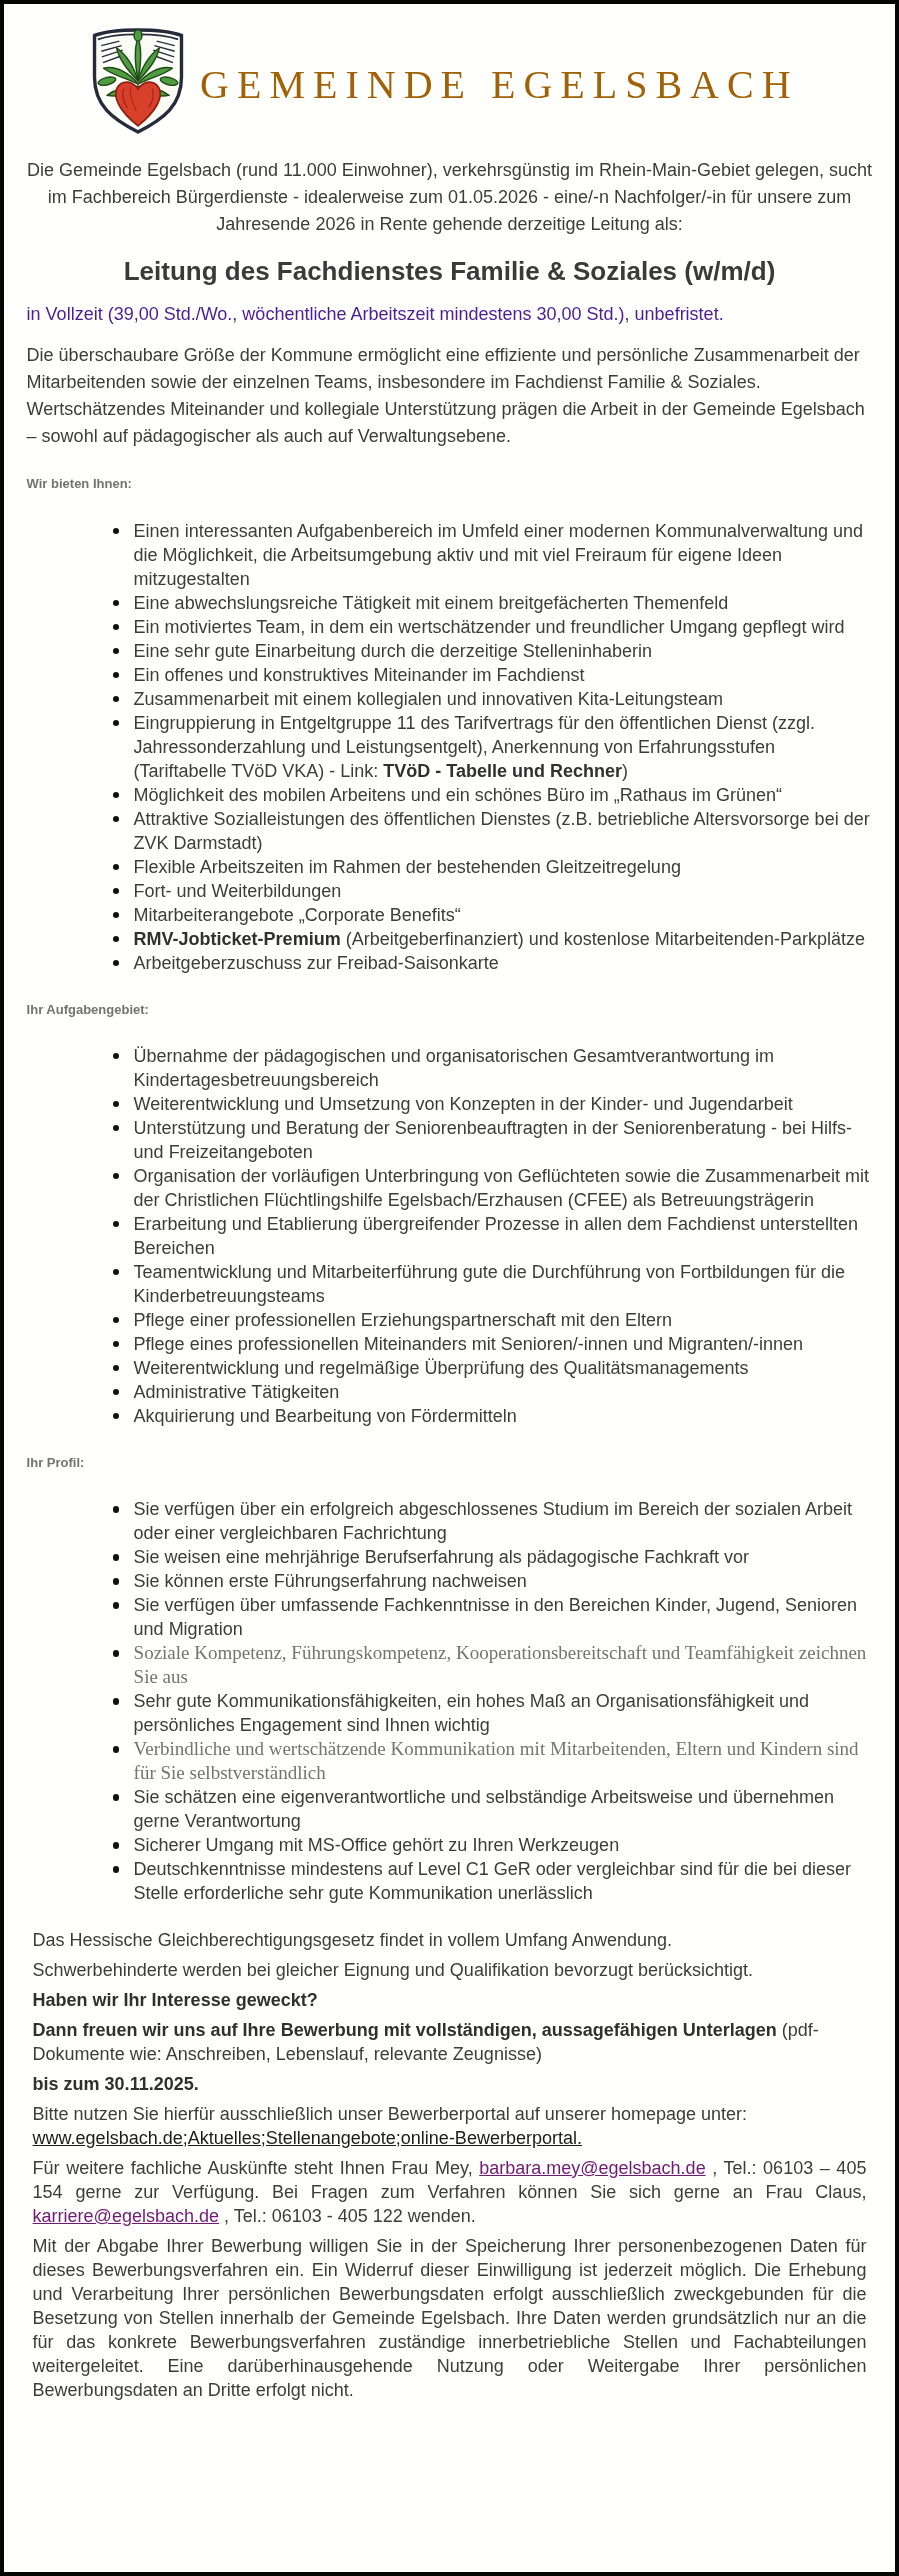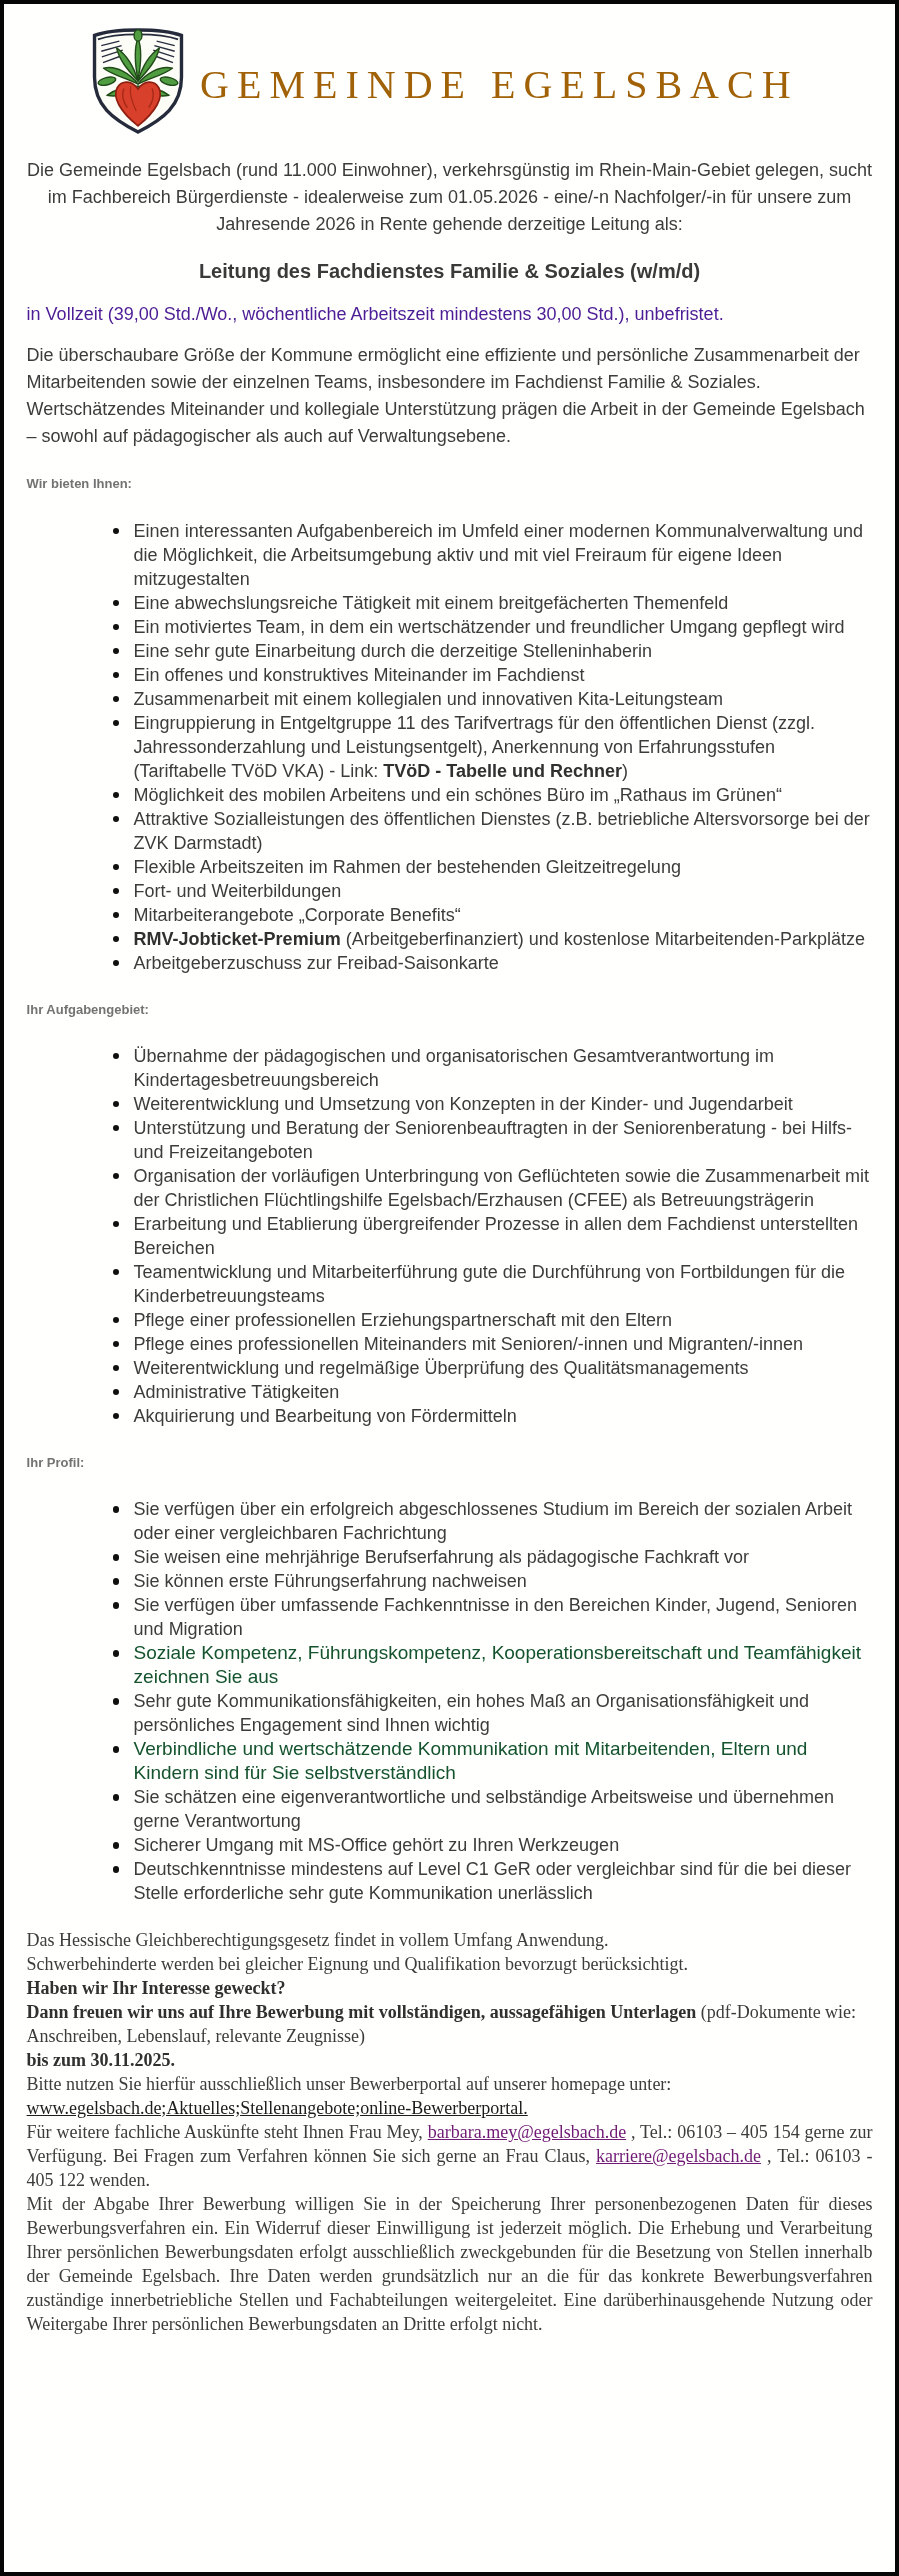--- a/index.html
+++ b/index.html
@@ -15,38 +15,38 @@
   .header { position:relative; height:127px; margin-bottom:10.2px; }
   .crest { position:absolute; left:63px; top:3.4px; width:96px; height:113px; }
   .org-name {
     position:absolute; left:54%; top:37px; transform:translateX(-50%);
     font-family:"Liberation Serif", serif; font-weight:500;
     font-size:40px; letter-spacing:8px; color:#a16207; white-space:nowrap;
     margin:16px;
   }
   .intro { text-align:center; line-height:27px; margin:0 0 5.7px 0; }
   .job-title {
-    text-align:center; font-size:20px; line-height:32px; font-weight:bold;
+    text-align:center; font-size:26px; line-height:32px; font-weight:bold;
     color:#3a3a3a; margin:17px 0 0 0;
   }
   .subtitle { text-align:left; color:#4c1d95; margin:14.7px 0 0 0; }
   .about { margin:16px 0 0 0; line-height:27px; }
   .section-heading { font-size:13px; font-weight:bold; color:#737373; margin:22.6px 0 0 0; line-height:24px; }
   ul.bullets { list-style:none; margin:22.6px 0 0 0; padding:0 0 0 74px; }
   ul.bullets li { position:relative; padding-left:33px; }
   ul.bullets li::before {
     content:""; position:absolute; left:12.5px; top:9px;
     width:6.2px; height:6.2px; border-radius:50%; background:#101010;
   }
-  ul.bullets li.serif { font-family:Liberation Sans, sans-serif; color:#14532d; font-size:19px; }
+  ul.bullets li.serif { font-family:Liberation Serif, serif; color:#737373; font-size:19px; }
   .b { font-weight:bold; color:#303030; }
   .u { text-decoration:underline; color:#1c1c1c; }
   .link { color:#701a75; text-decoration:underline; }
   .footer { margin-top:22.6px; }
-  .footer p { margin:0;font-family:Liberation Serif, serif; }
+  .footer p { margin:6px; }
   .footer p.justify { text-align:justify; }
 </style>
 </head>
 <body>
 
 <div class="page">
 
   <div class="header">
     <svg class="crest" viewBox="0 0 170 200" aria-hidden="true">
 

